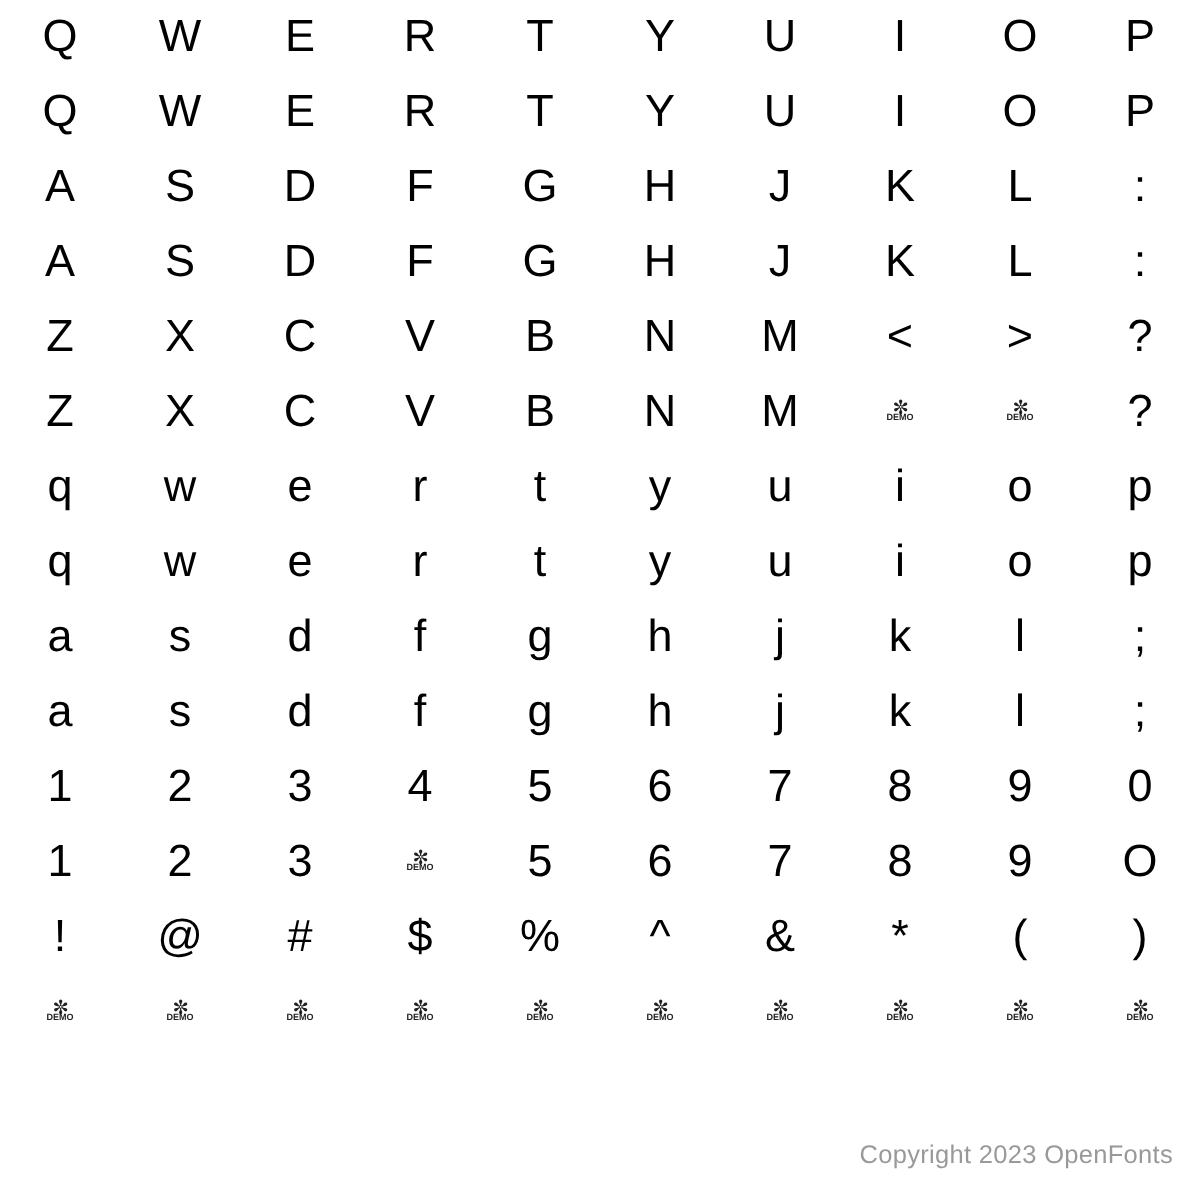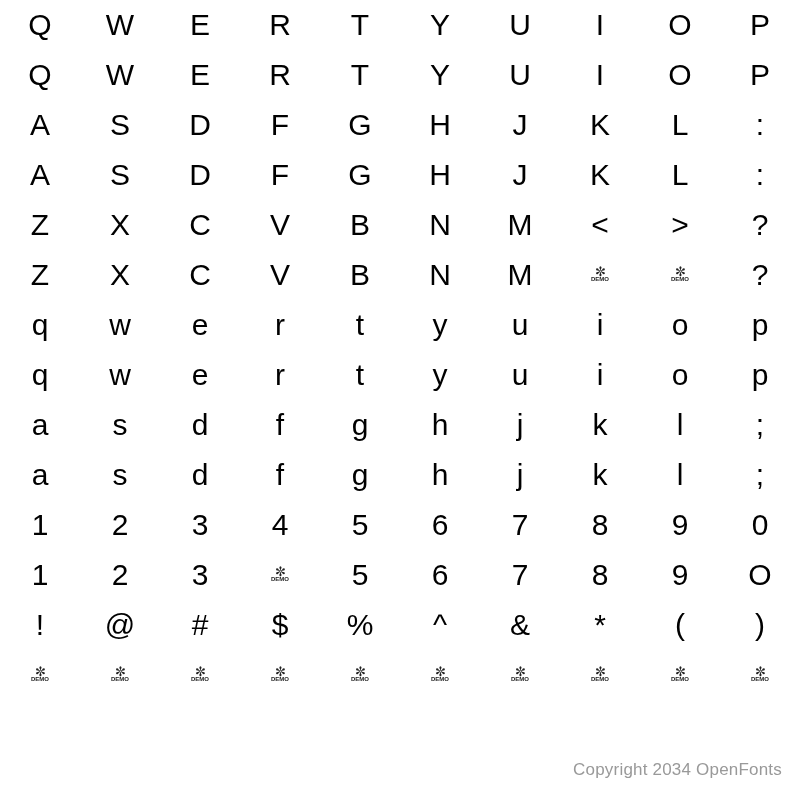--- a/index.html
+++ b/index.html
@@ -272,14 +272,14 @@
           <span class="word">DEMO</span>
         </span>
       </div>
       <div class="cell row-solid">
         <span class="demo-mark">
           <span class="leaf">✼</span>
           <span class="word">DEMO</span>
         </span>
       </div>
     </div>
-  <div id="copyright">Copyright 2034 OpenFonts</div>
+  <div id="copyright">Copyright 2023 OpenFonts</div>
 </div>
 
 </body></html>

